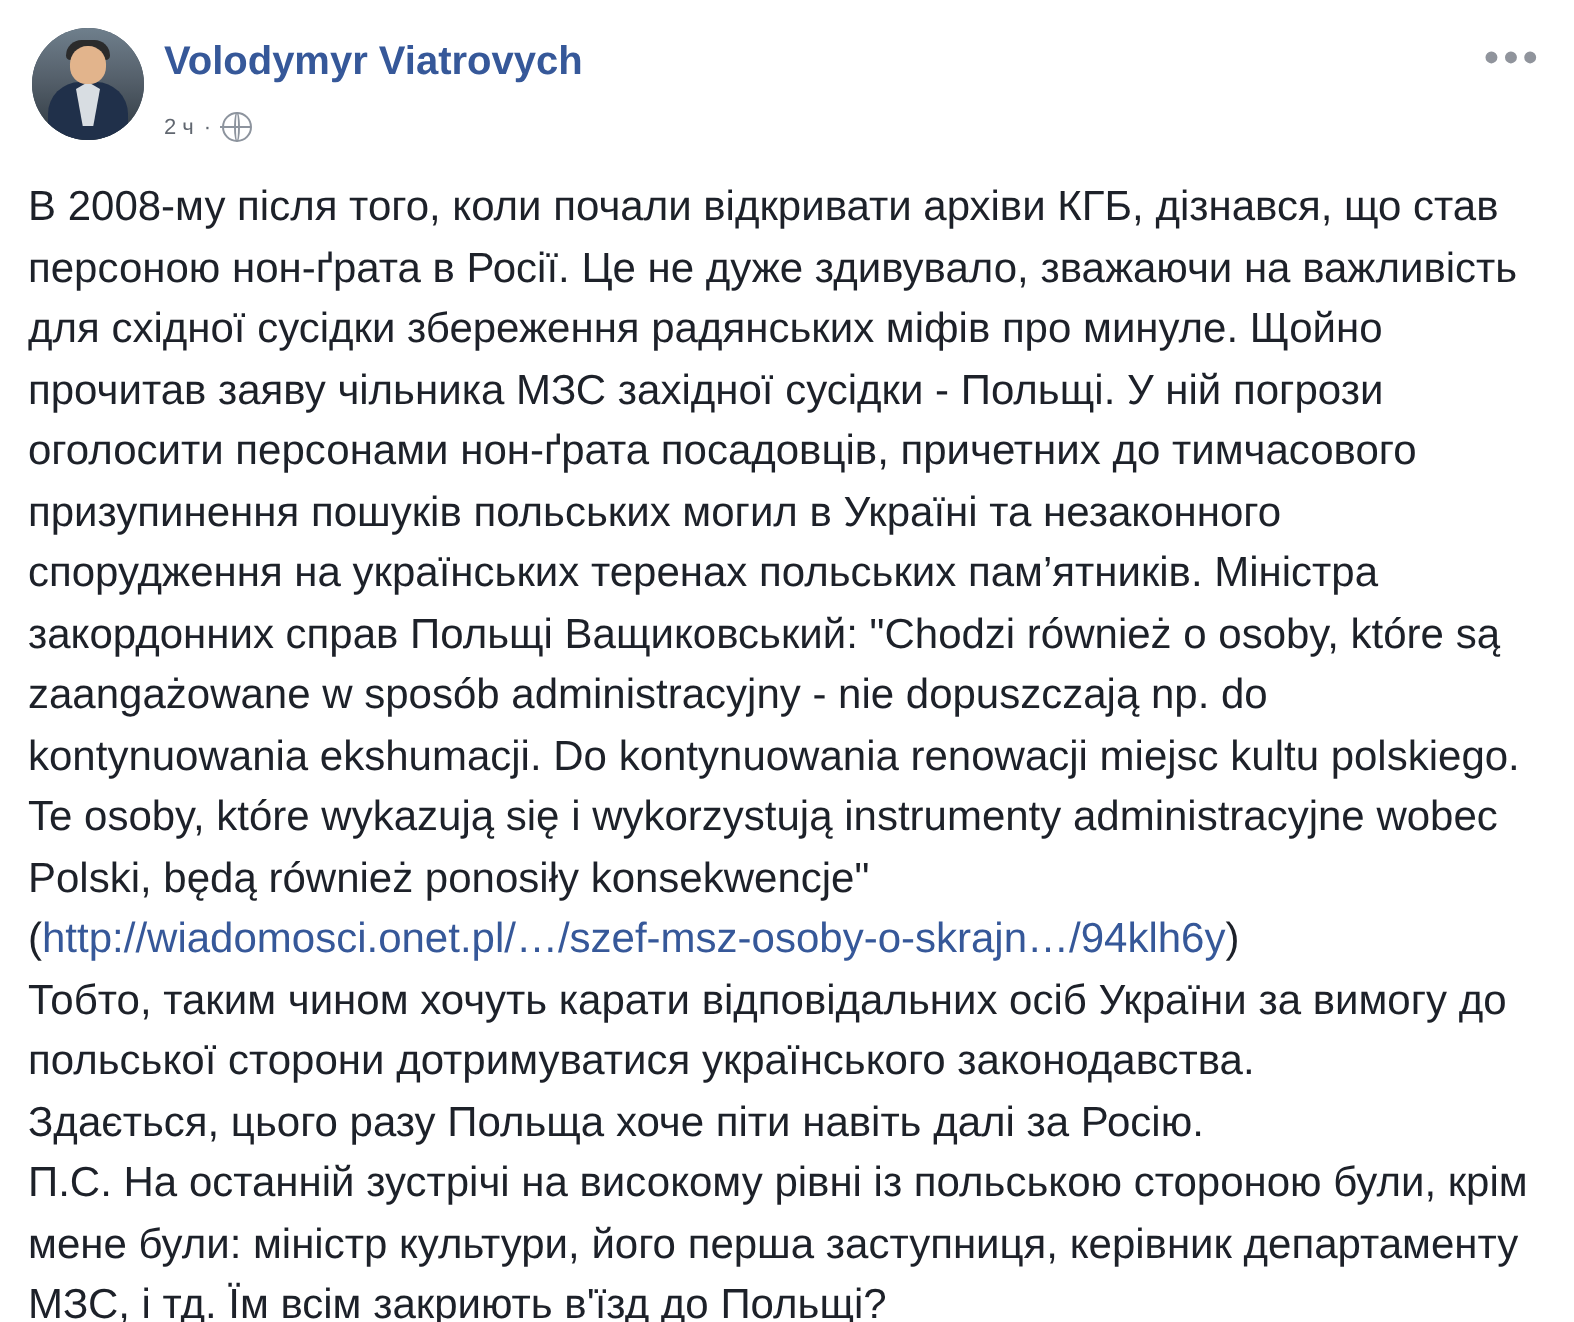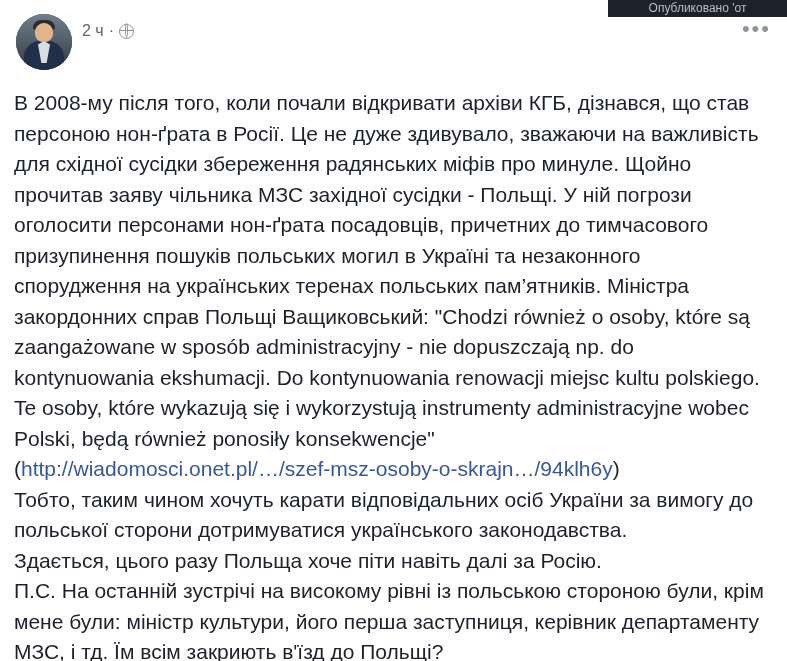--- a/index.html
+++ b/index.html
@@ -97,23 +97,23 @@
   .author-name {
     font-size: 20px;
     font-weight: bold;
     color: #365899;
     line-height: 24px;
     cursor: pointer;
   }
   .meta-row {
     display: flex;
     align-items: center;
-    margin-top: 3px;
+    margin-top: 13px;
     color: #616770;
-    font-size: 16px;
+    font-size: 11px;
   }
   .meta-time {
     color: #616770;
     cursor: pointer;
   }
   .meta-dot {
     margin: 0 5px;
     color: #616770;
   }
   .globe-icon {
@@ -168,31 +168,31 @@
   .body-text .link {
     color: #365899;
     cursor: pointer;
   }
 </style>
 </head>
 <body>
 
 <div class="post">
 
-  <div class="tooltip-badge">Опубликовано 'от</div>
 
   <div class="header">
     <div class="avatar">
       <div class="sky"></div>
       <div class="body"></div>
       <div class="shirt"></div>
       <div class="hair"></div>
       <div class="face"></div>
     </div>
     <div class="name-block">
+      <div class="author-name">Volodymyr Viatrovych</div>
       <div class="meta-row">
         <span class="meta-time">2 ч</span>
         <span class="meta-dot">·</span>
         <span class="globe-icon"></span>
       </div>
     </div>
     <div class="menu-dots">•••</div>
   </div>
 
   <div class="body-text"><span>В 2008-му після того, коли почали відкривати архіви КГБ, дізнався, що став персоною нон-ґрата в Росії. Це не дуже здивувало, зважаючи на важливість для східної сусідки збереження радянських міфів про минуле. Щойно прочитав заяву чільника МЗС західної сусідки - Польщі. У ній погрози оголосити персонами нон-ґрата посадовців, причетних до тимчасового призупинення пошуків польських могил в Україні та незаконного спорудження на українських теренах польських пам’ятників. Міністра закордонних справ Польщі Ващиковський: "Chodzi również o osoby, które są zaangażowane w sposób administracyjny - nie dopuszczają np. do kontynuowania ekshumacji. Do kontynuowania renowacji miejsc kultu polskiego. Te osoby, które wykazują się i wykorzystują instrumenty administracyjne wobec Polski, będą również ponosiły konsekwencje"

